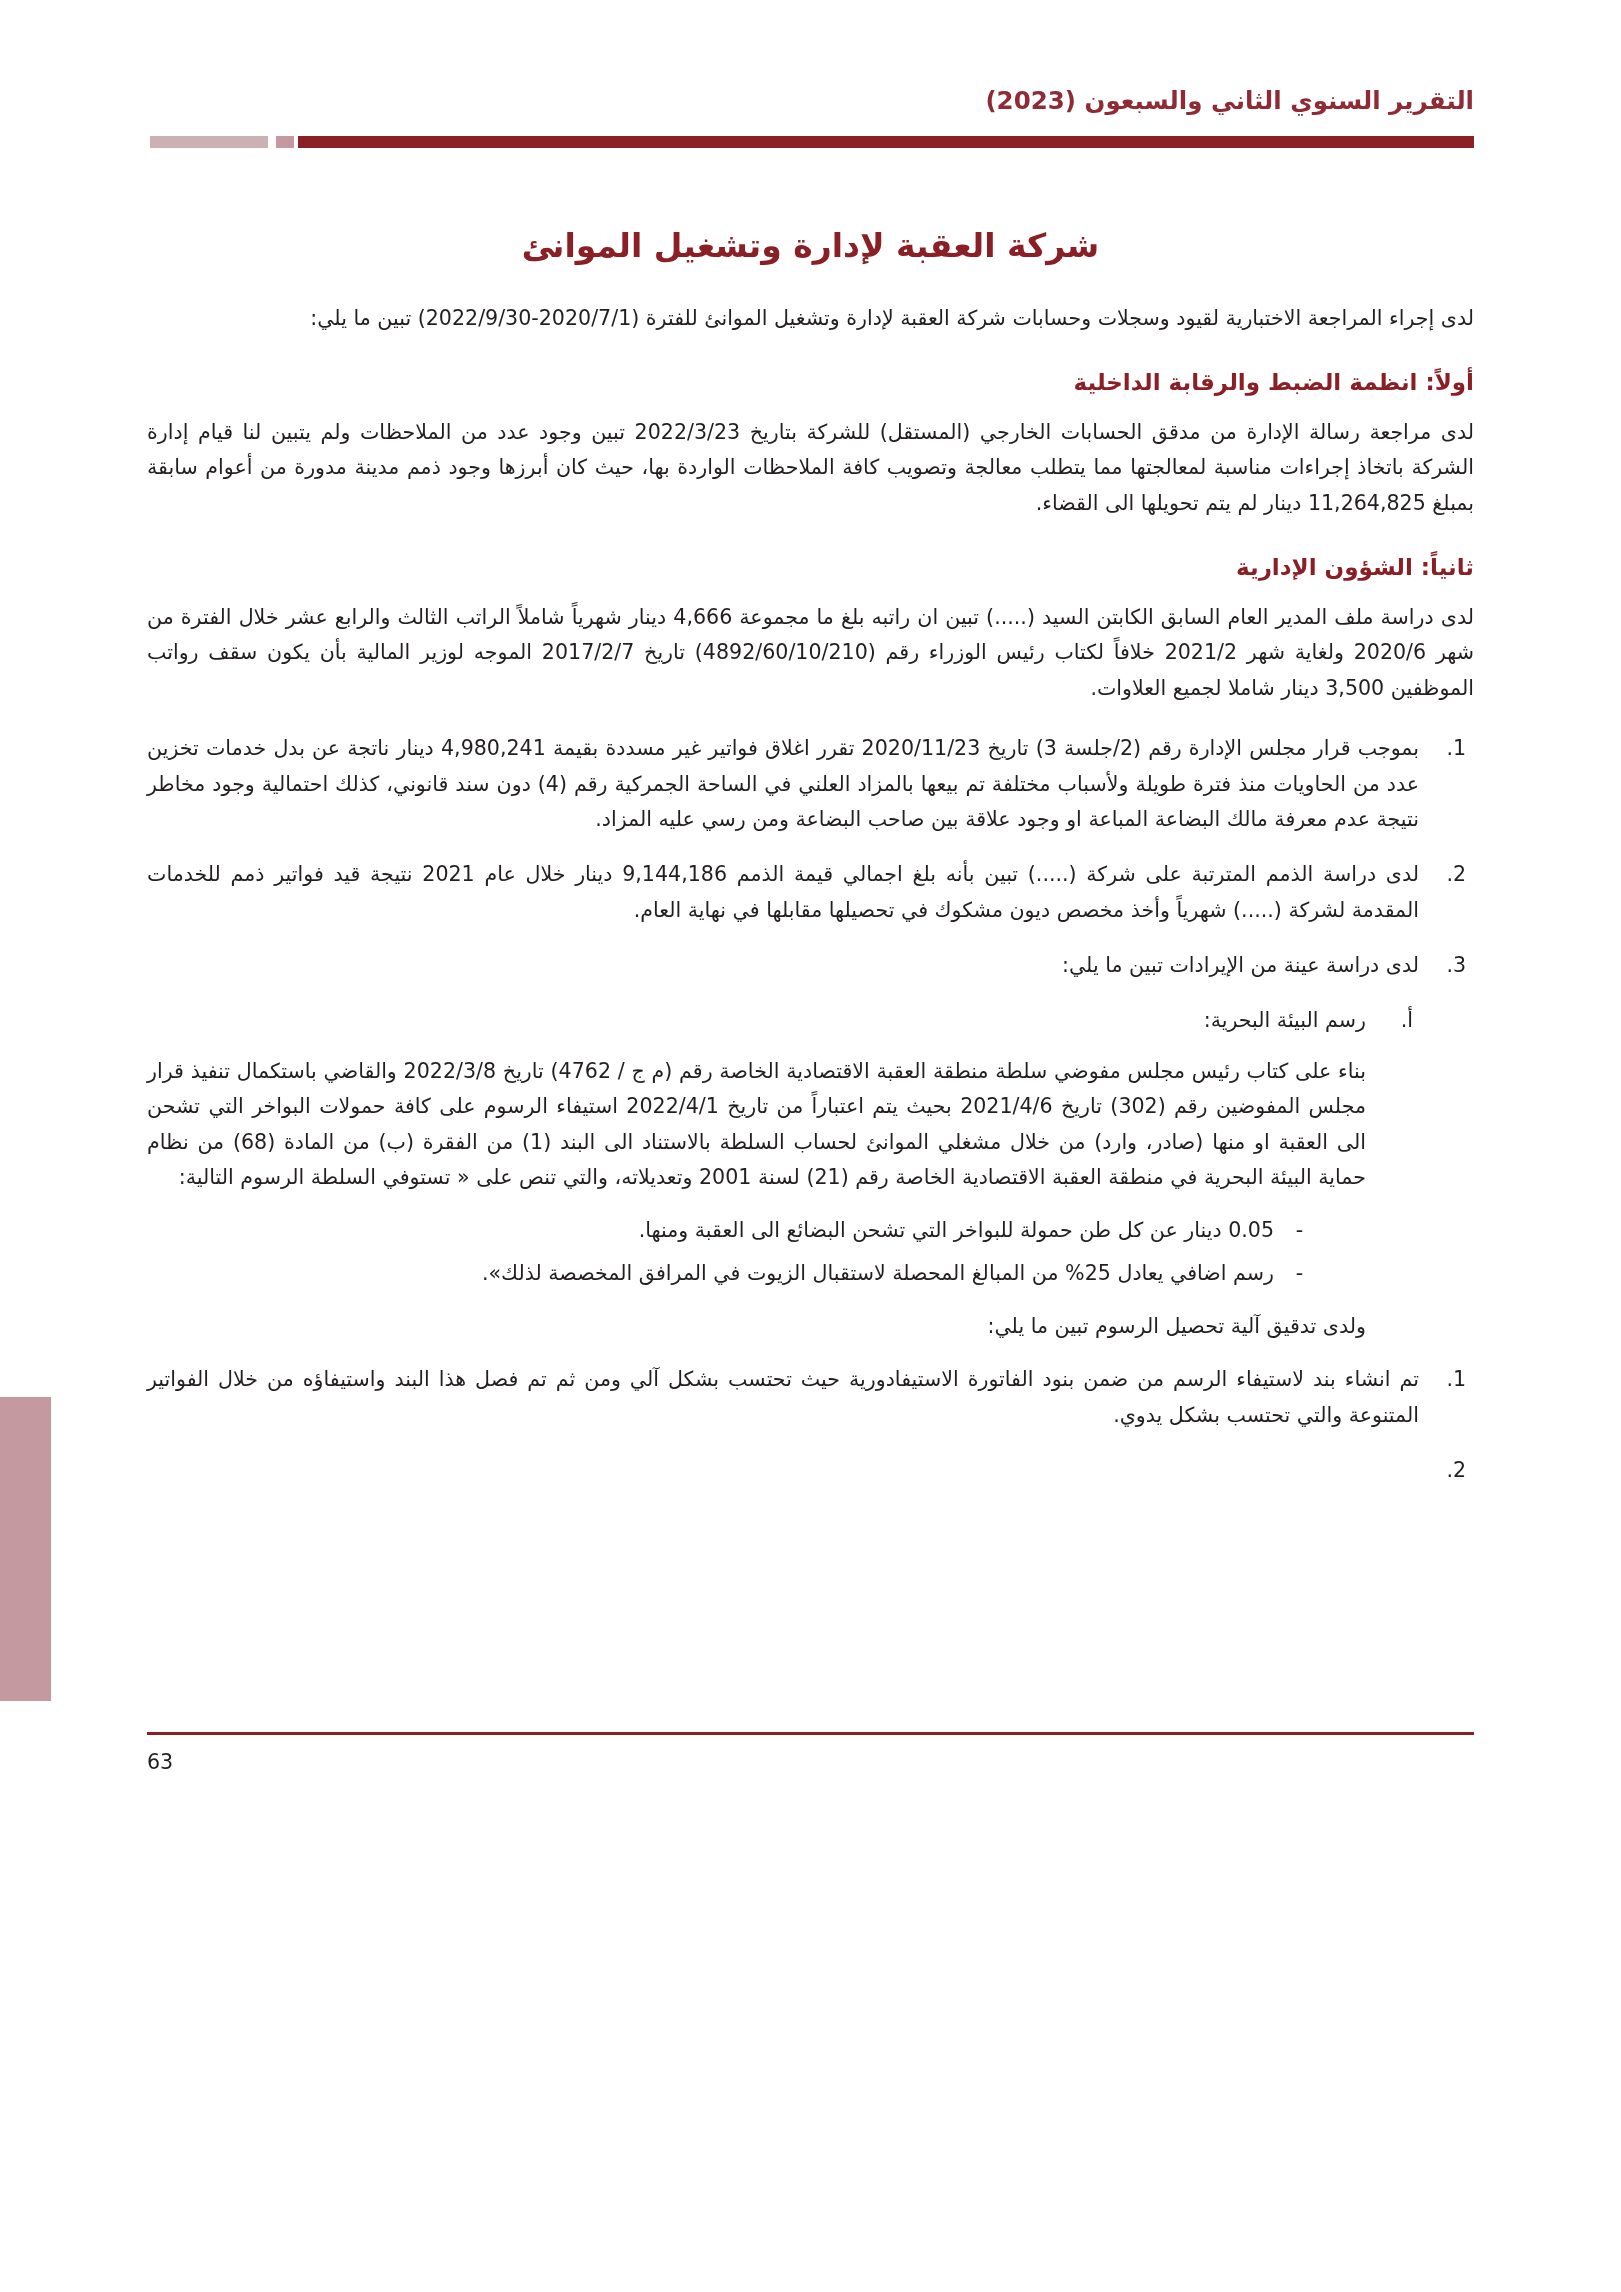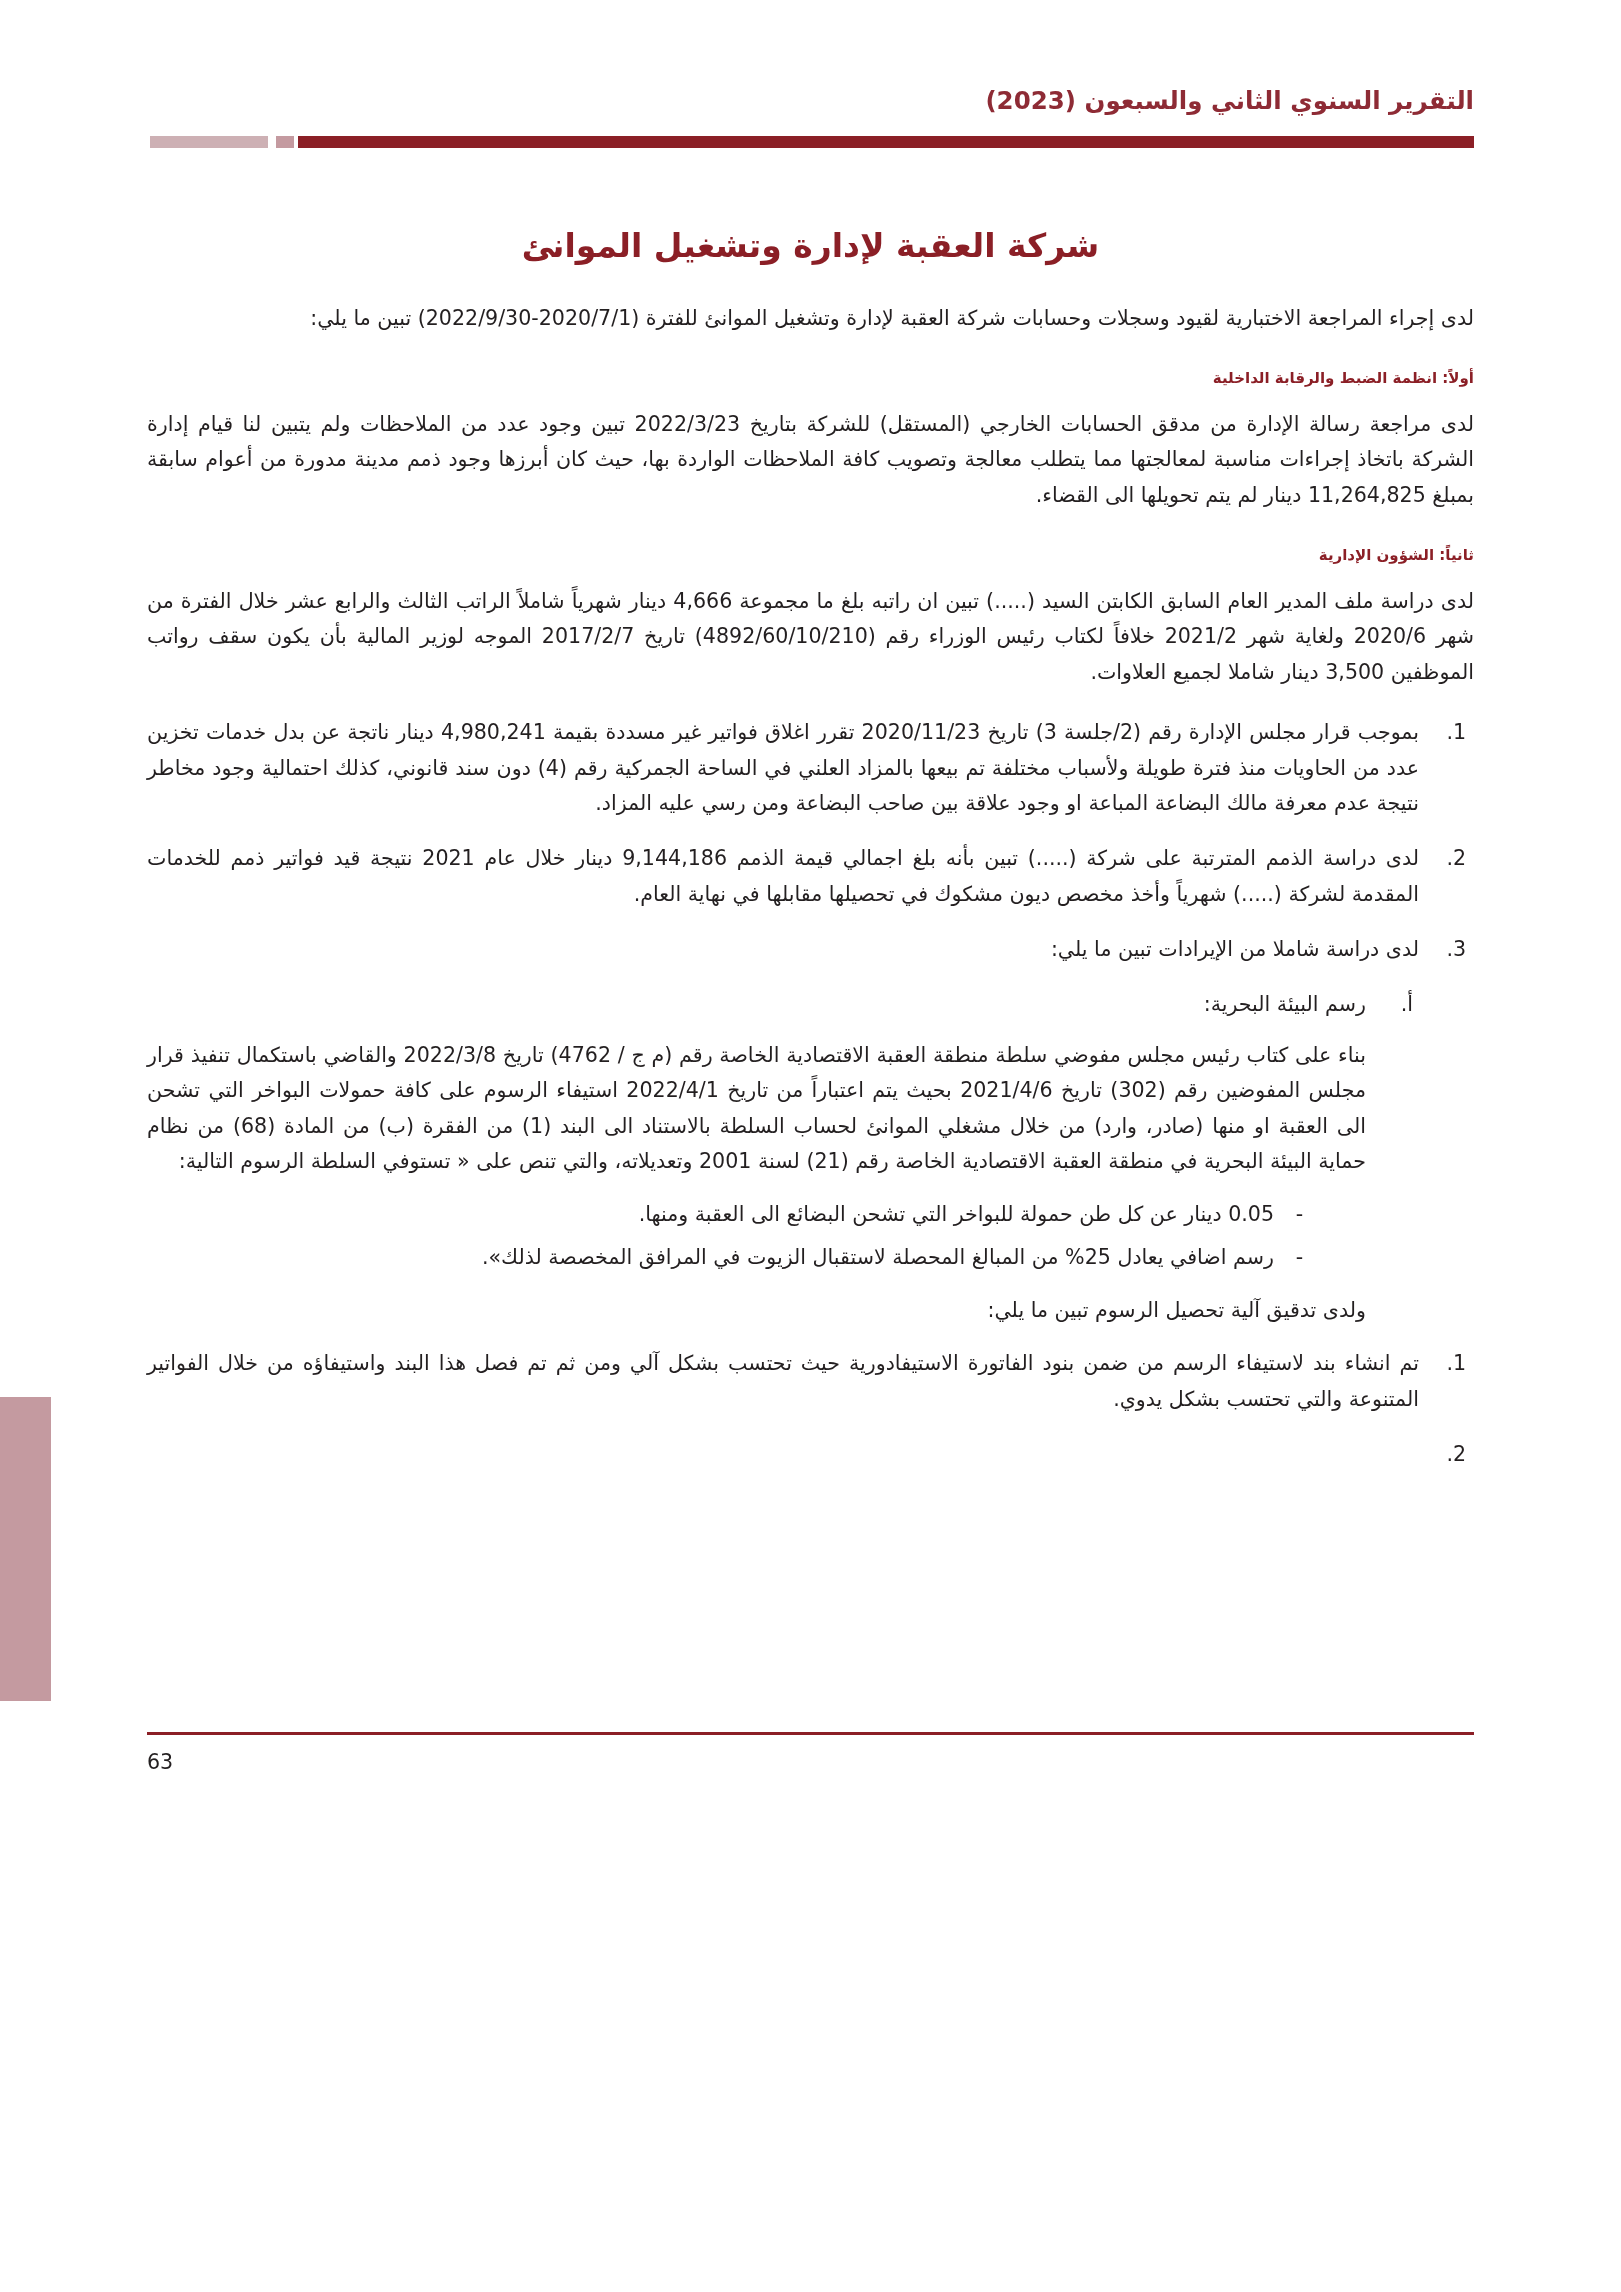--- a/index.html
+++ b/index.html
@@ -104,21 +104,21 @@
 
   p.para {
     font-size: 20.6px;
     line-height: 1.72;
     margin: 0 0 25.5px 0;
     text-align: justify;
     text-align-last: right;
   }
 
   h2.section {
-    font-size: 15px;
+    font-size: 23px;
     font-weight: bold;
     color: #8b1f26;
     margin: 33px 0 19.6px 0;
     text-align: right;
   }
 
   
   ol.numlist {
     list-style: none;
     margin: 0 0 0 0;
@@ -256,21 +256,21 @@
       <li>
         <span class="marker">.1</span>
         <span>بموجب قرار مجلس الإدارة رقم (2/جلسة 3) تاريخ 2020/11/23 تقرر اغلاق فواتير غير مسددة بقيمة 4,980,241 دينار ناتجة عن بدل خدمات تخزين عدد من الحاويات منذ فترة طويلة ولأسباب مختلفة تم بيعها بالمزاد العلني في الساحة الجمركية رقم (4) دون سند قانوني، كذلك احتمالية وجود مخاطر نتيجة عدم معرفة مالك البضاعة المباعة او وجود علاقة بين صاحب البضاعة ومن رسي عليه المزاد.</span>
       </li>
       <li>
         <span class="marker">.2</span>
         <span>لدى دراسة الذمم المترتبة على شركة (.....) تبين بأنه بلغ اجمالي قيمة الذمم 9,144,186 دينار خلال عام 2021 نتيجة قيد فواتير ذمم للخدمات المقدمة لشركة (.....) شهرياً وأخذ مخصص ديون مشكوك في تحصيلها مقابلها في نهاية العام.</span>
       </li>
       <li>
         <span class="marker">.3</span>
-        <span>لدى دراسة شاملا من الإيرادات تبين ما يلي:</span>
+        <span>لدى دراسة عينة من الإيرادات تبين ما يلي:</span>
       </li>
     </ol>
 
     <div class="alpha-item">
       <span class="marker">أ.</span>
       <span>رسم البيئة البحرية:</span>
     </div>
 
     <div class="sub-block">
       <p>بناء على كتاب رئيس مجلس مفوضي سلطة منطقة العقبة الاقتصادية الخاصة رقم (م ج / 4762) تاريخ 2022/3/8 والقاضي باستكمال تنفيذ قرار مجلس المفوضين رقم (302) تاريخ 2021/4/6 بحيث يتم اعتباراً من تاريخ 2022/4/1 استيفاء الرسوم على كافة حمولات البواخر التي تشحن الى العقبة او منها (صادر، وارد) من خلال مشغلي الموانئ لحساب السلطة بالاستناد الى البند (1) من الفقرة (ب) من المادة (68) من نظام حماية البيئة البحرية في منطقة العقبة الاقتصادية الخاصة رقم (21) لسنة 2001 وتعديلاته، والتي تنص على « تستوفي السلطة الرسوم التالية:</p>

